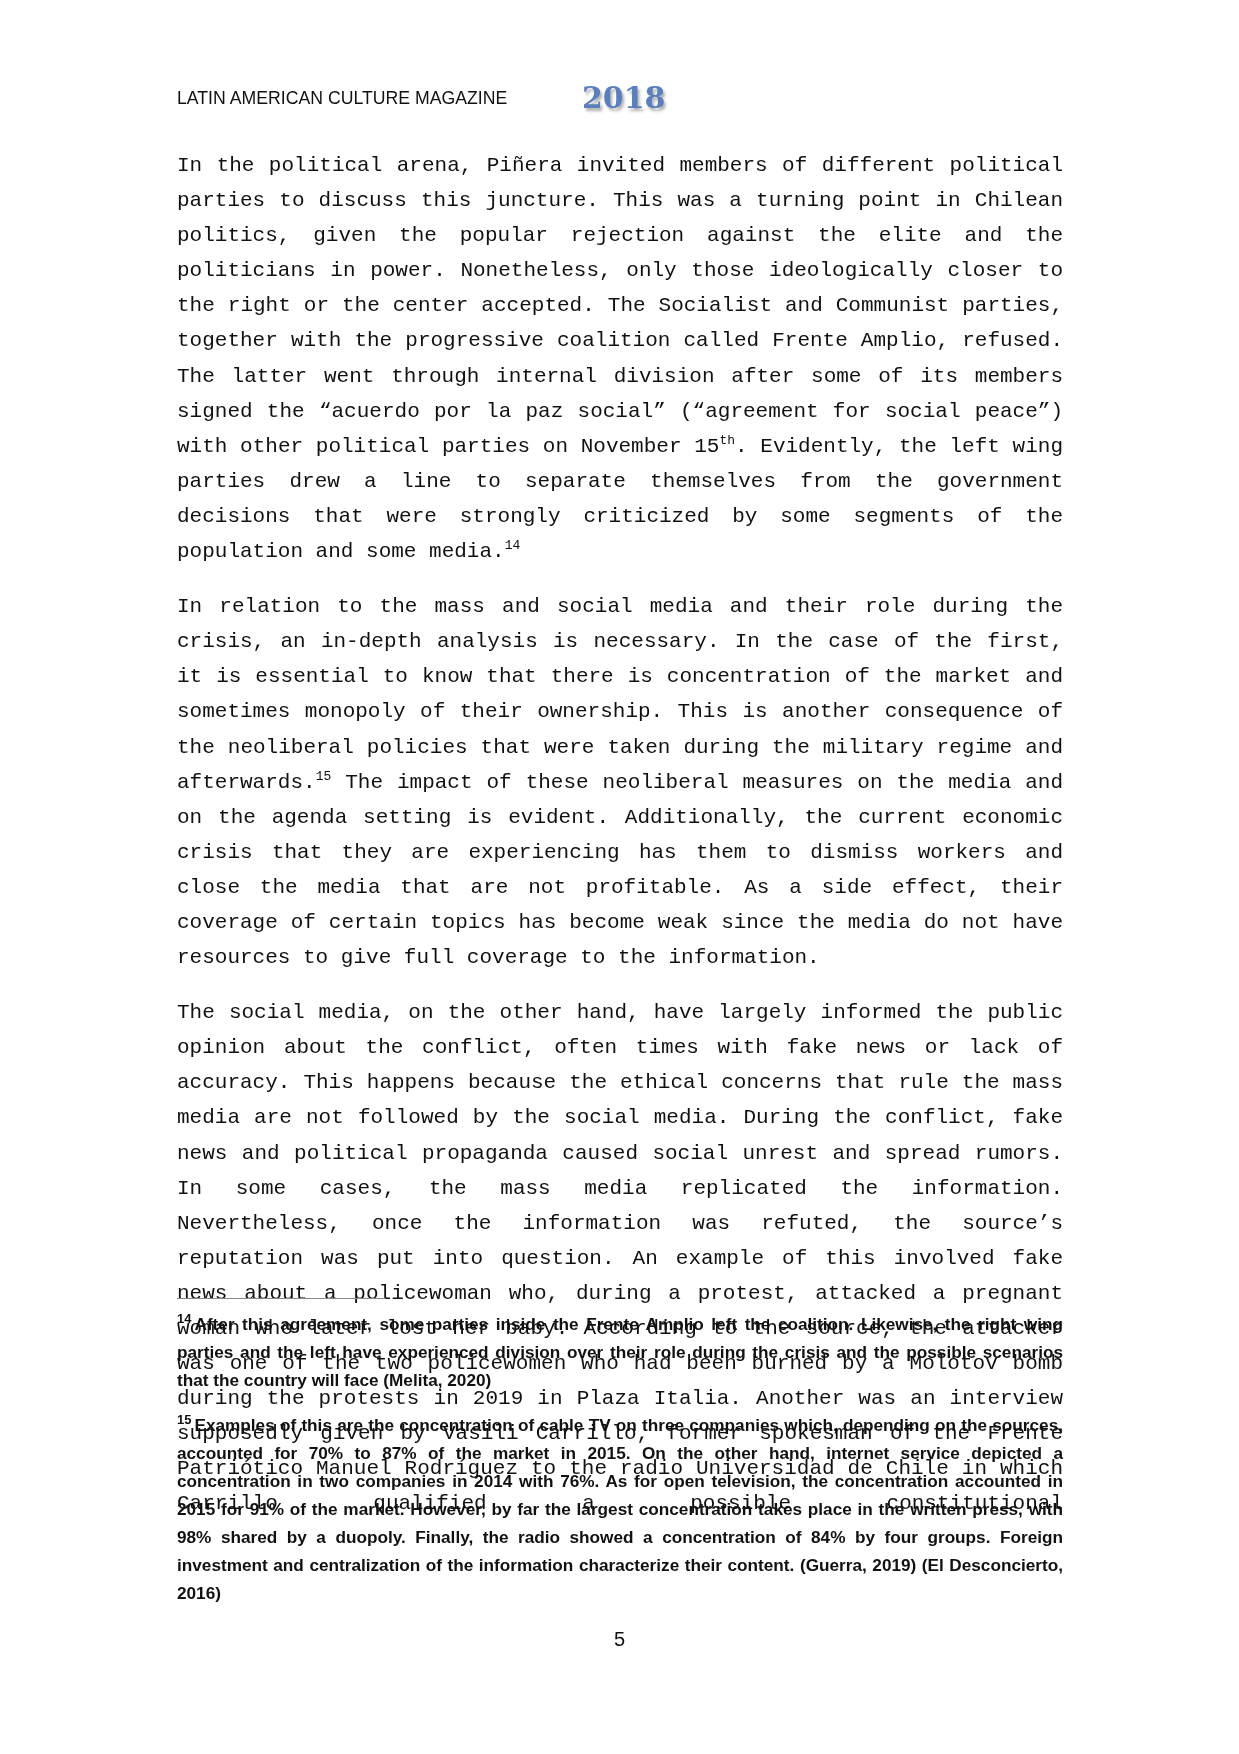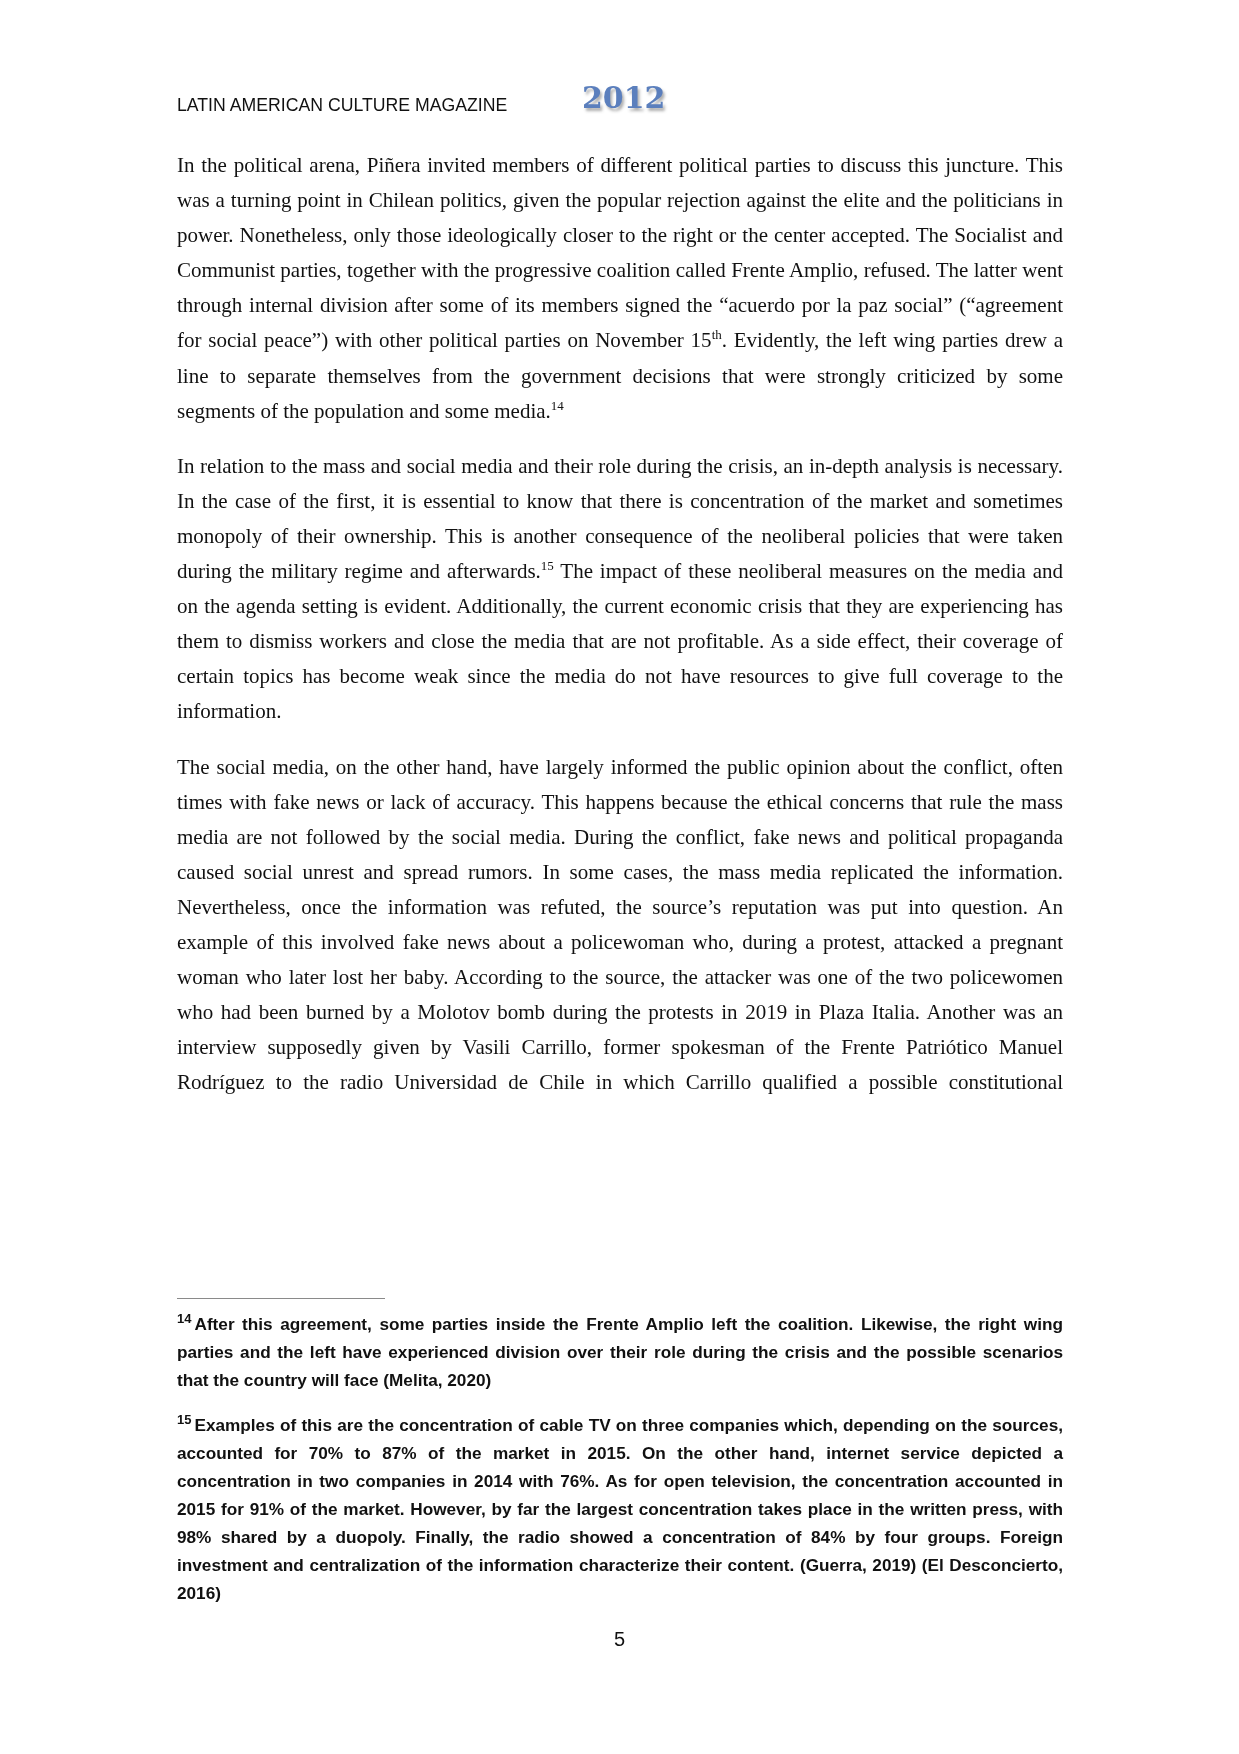--- a/index.html
+++ b/index.html
@@ -2,38 +2,38 @@
 <html><head>
 <meta charset="utf-8">
 <style>
   html, body { margin: 0; padding: 0; background: #ffffff; }
   body {
     width: 1239px; height: 1754px; position: relative; overflow: hidden;
     font-family: "Liberation Sans", sans-serif; color: #111111;
   }
   .header {
     position: absolute; left: 177px; top: 80px; height: 40px;
-    display: flex; align-items: flex-end;
+    display: flex; align-items: center;
   }
   .mag-title {
     font-family: "Liberation Sans", sans-serif;
     font-size: 19px; letter-spacing: 0px; color: #111;
     line-height: 22px; margin-bottom: 4px;
     transform: scaleX(0.93); transform-origin: left bottom;
   }
   .year {
     position: absolute; left: 405px; top: 0px;
     font-family: "DejaVu Serif", serif; font-weight: bold;
     font-size: 30px; color: #5b7fbd;
     text-shadow: 2px 3px 3px rgba(80,80,80,0.45);
     white-space: nowrap;
   }
   .body-text {
     position: absolute; left: 177px; top: 148px; width: 886px;
-    font-family: Liberation Serif, serif;
+    font-family: Liberation Mono, monospace;
     font-size: 21px; line-height: 35.1px; text-align: justify;
     color: #111;
   }
   .body-text p { margin: 0 0 20px 0; text-align: justify; }
   .body-text p span.sup, .fn sup, .body-text sup {
     font-size: 13px; vertical-align: super; line-height: 0;
   }
   .fn-separator {
     position: absolute; left: 177px; top: 1298px; width: 208px; height: 1px;
     background: #8a8a8a;
@@ -49,21 +49,21 @@
     position: absolute; left: 0; width: 1239px; top: 1628px;
     text-align: center; font-family: "Liberation Sans", sans-serif;
     font-size: 20px; color: #111;
   }
 </style>
 </head>
 <body>
 
 <div class="header">
   <span class="mag-title">LATIN AMERICAN CULTURE MAGAZINE</span>
-  <span class="year">2012</span>
+  <span class="year">2018</span>
 </div>
 
 <div class="body-text">
   <p><span>In the political arena, Piñera invited members of different political parties to discuss this juncture. This was a turning point in Chilean politics, given the popular rejection against the elite and the politicians in power. Nonetheless, only those ideologically closer to the right or the center accepted. The Socialist and Communist parties, together with the progressive coalition called Frente Amplio, refused. The latter went through internal division after some of its members signed the “acuerdo por la paz social” (“agreement for social peace”) with other political parties on November 15</span><sup>th</sup><span>. Evidently, the left wing parties drew a line to separate themselves from the government decisions that were strongly criticized by some segments of the population and some media.</span><sup>14</sup></p>
   <p><span>In relation to the mass and social media and their role during the crisis, an in-depth analysis is necessary. In the case of the first, it is essential to know that there is concentration of the market and sometimes monopoly of their ownership. This is another consequence of the neoliberal policies that were taken during the military regime and afterwards.</span><sup>15</sup><span> The impact of these neoliberal measures on the media and on the agenda setting is evident. Additionally, the current economic crisis that they are experiencing has them to dismiss workers and close the media that are not profitable. As a side effect, their coverage of certain topics has become weak since the media do not have resources to give full coverage to the information.</span></p>
   <p style="text-align-last: justify;"><span>The social media, on the other hand, have largely informed the public opinion about the conflict, often times with fake news or lack of accuracy. This happens because the ethical concerns that rule the mass media are not followed by the social media. During the conflict, fake news and political propaganda caused social unrest and spread rumors. In some cases, the mass media replicated the information. Nevertheless, once the information was refuted, the source’s reputation was put into question. An example of this involved fake news about a policewoman who, during a protest, attacked a pregnant woman who later lost her baby. According to the source, the attacker was one of the two policewomen who had been burned by a Molotov bomb during the protests in 2019 in Plaza Italia. Another was an interview supposedly given by Vasili Carrillo, former spokesman of the Frente Patriótico Manuel Rodríguez to the radio Universidad de Chile in which Carrillo qualified a possible constitutional</span></p>
 </div>
 
 <div class="fn-separator"></div>
 

